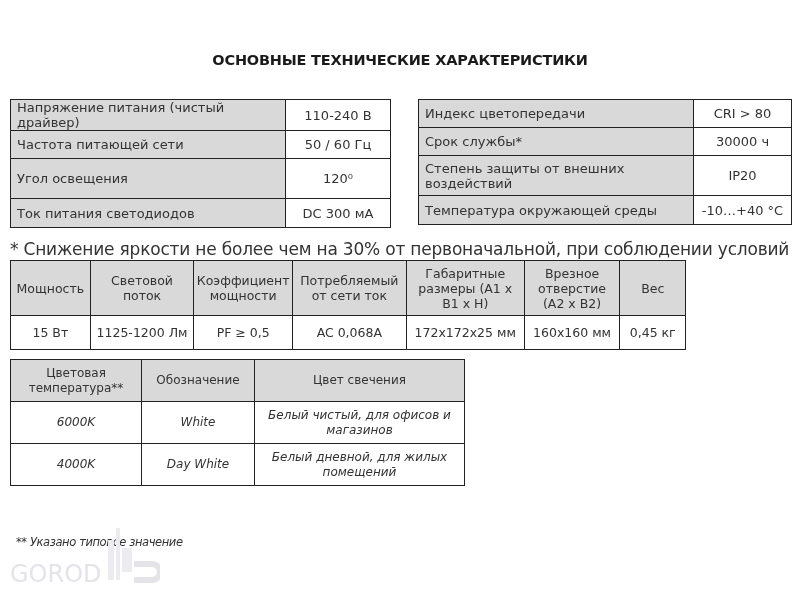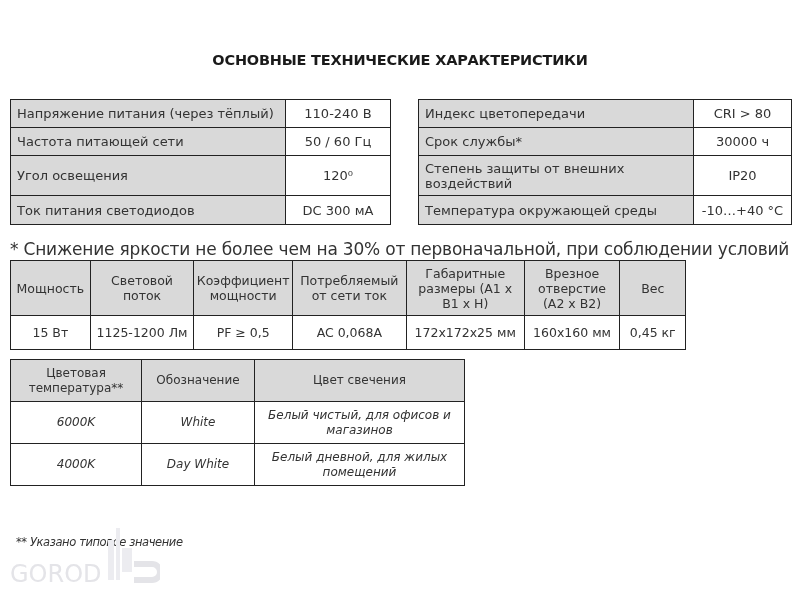--- a/index.html
+++ b/index.html
@@ -44,21 +44,21 @@
   .logo-mark { position:absolute; left:100px; top:520px; width:60px; height:65px; }
 </style>
 </head>
 <body>
 
 <div class="title">ОСНОВНЫЕ ТЕХНИЧЕСКИЕ ХАРАКТЕРИСТИКИ</div>
 
 <table id="t1">
   <tbody>
       <tr class="r1">
-    <td class="gray label">Напряжение питания (через тёплый)</td>
+    <td class="gray label">Напряжение питания (чистый драйвер)</td>
     <td class="white center">110-240 В</td>
   </tr>
   <tr class="r2">
     <td class="gray label">Частота питающей сети</td>
     <td class="white center">50 / 60 Гц</td>
   </tr>
   <tr class="r3">
     <td class="gray label">Угол освещения</td>
     <td class="white center">120⁰</td>
   </tr>

